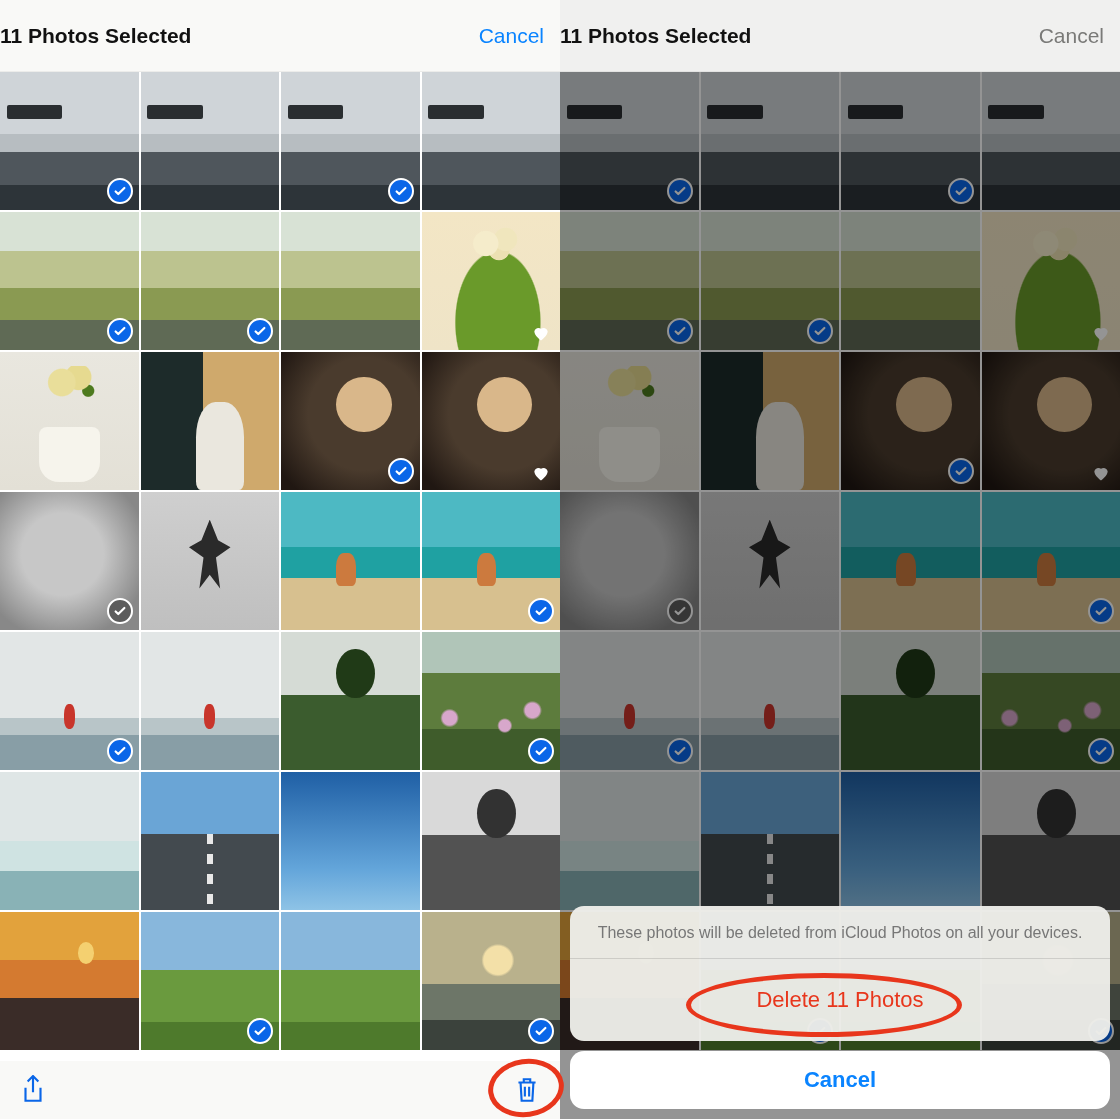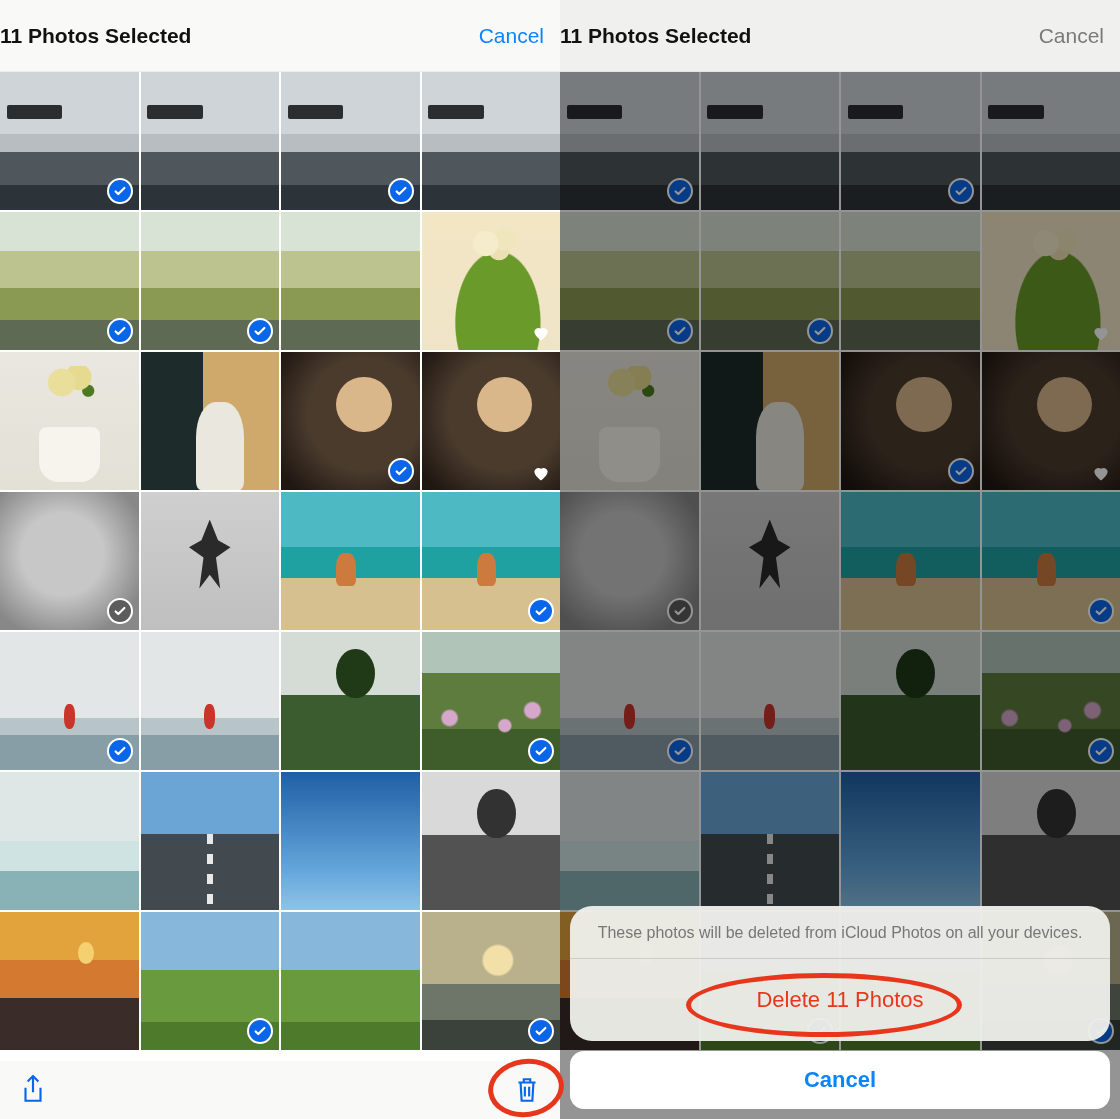--- a/index.html
+++ b/index.html
@@ -107,21 +107,21 @@
     z-index: 10;
   }
   .right .nav-cancel { color: #7a7a78; }
   .sheet-wrap {
     position: absolute;
     left: 10px; right: 10px; bottom: 10px;
     z-index: 20;
   }
   .sheet {
     background: rgba(238,238,234,0.96);
-    border-radius: 22px;
+    border-radius: 14px;
     overflow: hidden;
   }
   .sheet-msg {
     font-size: 16px;
     color: #777;
     text-align: center;
     padding: 16px 24px 14px;
     line-height: 1.4;
   }
   .sheet-action {

